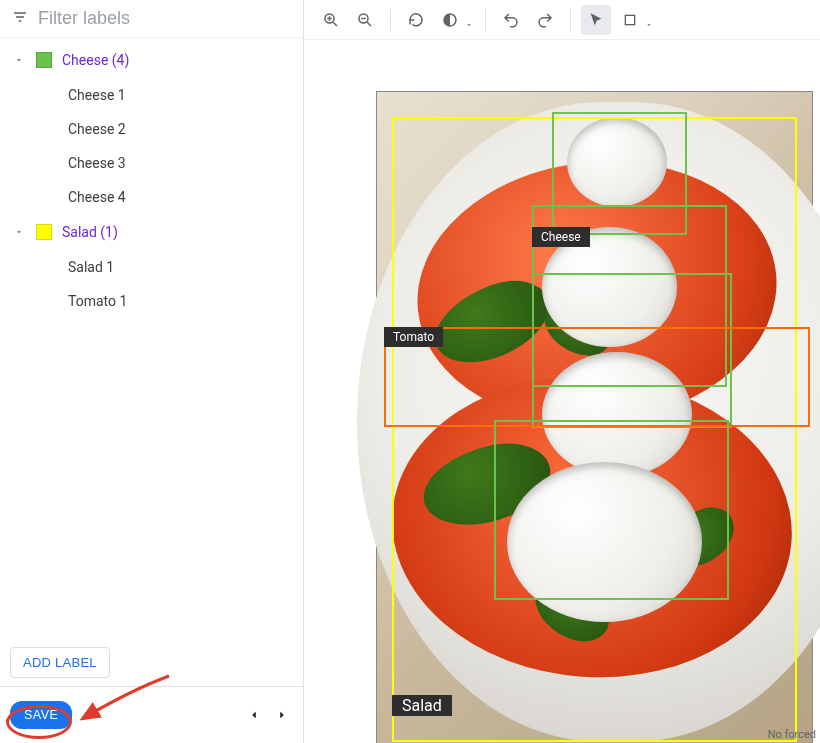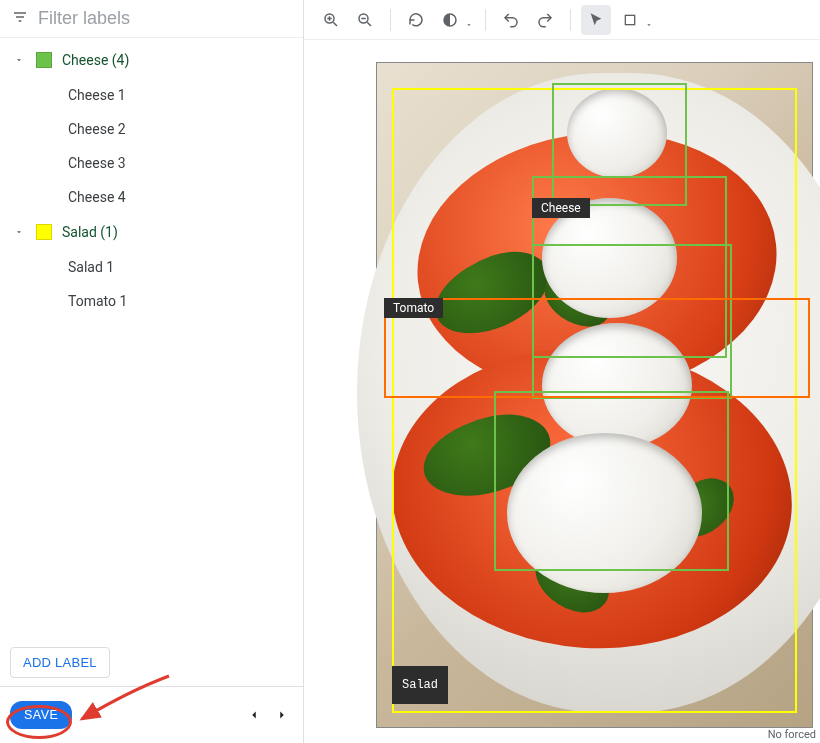--- a/index.html
+++ b/index.html
@@ -12,29 +12,29 @@
   .tab.active::after { content:""; position:absolute; left:0; right:0; bottom:-1px; height:3px; background:#1a73e8; }
   .filter-row { display:flex; align-items:center; height:38px; padding:0 10px; border-bottom:1px solid #eee; }
   .filter-row .icon { width:20px; text-align:center; color:#5f6368; }
   .filter-row input { border:none; outline:none; font-size:18px; margin-left:8px; flex:1; color:#202124; }
   .filter-row input::placeholder { color:#9aa0a6; }
   .list { flex:1; overflow-y:auto; padding-top:4px; }
   .group-header { display:flex; align-items:center; height:36px; padding-left:14px; cursor:pointer; }
   .caret { width:12px; display:inline-block; color:#5f6368; }
   .caret svg{display:block}
   .swatch { width:16px; height:16px; margin:0 10px 0 10px; border:1px solid rgba(0,0,0,.15); }
-  .group-name { font-size:14px; color:#14532d; }
+  .group-name { font-size:14px; color:#6d28d9; }
   .sub-item { height:34px; display:flex; align-items:center; padding-left:68px; font-size:14px; color:#3c4043; cursor:pointer; }
   .sidebar-bottom { padding:8px 10px; }
   .add-label-btn { border:1px solid #dadce0; background:#fff; color:#1a73e8; font-size:13px; font-weight:500; padding:7px 12px; border-radius:4px; cursor:pointer; letter-spacing:.25px; }
   .save-row { height:57px; border-top:1px solid #e0e0e0; display:flex; align-items:center; padding:0 10px; justify-content:space-between; }
   .save-btn { background:#1a73e8; color:#fff; border:none; font-size:12.5px; font-weight:500; padding:7px 14px; border-radius:12px; cursor:pointer; letter-spacing:.5px; }
   .pager { display:flex; gap:6px; }
   .pager .pbtn { width:22px; height:22px; display:flex; align-items:center; justify-content:center; cursor:pointer; color:#202124; }
-  .main { flex:1; display:flex; flex-direction:column; position:relative; }
+  .main { flex:1; display:flex; flex-direction:column; position:relative;gap:29px; }
   .toolbar { height:40px; display:flex; align-items:center; padding:0 12px; gap:4px; border-bottom:1px solid #eee; }
   .tbtn { width:30px; height:30px; display:flex; align-items:center; justify-content:center; color:#5f6368; cursor:pointer; border-radius:4px; position:relative; }
   .tbtn.active{ background:#e8eaed; }
   .vsep { width:1px; height:22px; background:#e0e0e0; margin:0 6px; }
   .drop-caret { position:absolute; right:-8px; top:9px; }
   .canvas { flex:1; position:relative; background:#fff; overflow:hidden; }
   .image-area { position:absolute; left:72px; top:22px; width:437px; height:666px; background:linear-gradient(135deg,#e8e0d0 0%,#dcd0bd 30%,#c9b89c 55%,#b5a384 100%); border:1px solid #888; display:block; }
   .plate { position:absolute; left:-20px; top:10px; width:520px; height:640px; border-radius:260px/340px; background:radial-gradient(circle at 50% 40%, #f7f7f4 0%, #efede8 50%, #d4d2cb 90%); }
   .tom1 { position:absolute; left:40px; top:70px; width:360px; height:260px; border-radius:50%; background:radial-gradient(circle at 40% 35%, #ff7a4a, #d83e16 70%, #9d2706 100%); transform:rotate(-6deg); }
   .tom2 { position:absolute; left:15px; top:285px; width:400px; height:300px; border-radius:50%; background:radial-gradient(circle at 45% 40%, #ff6f40, #cf3711 70%, #8c2003 100%); transform:rotate(4deg); }
@@ -192,21 +192,21 @@
       <div class="bbox" style="left: 15px; top: 25px; width: 405px; height: 625px; border-color: rgb(255, 255, 0);"></div>
           <div class="bbox" style="left: 175px; top: 20px; width: 135px; height: 123px; border-color: rgb(108, 194, 74);"></div>
           <div class="bbox" style="left: 155px; top: 113px; width: 195px; height: 182px; border-color: rgb(108, 194, 74);">
             <div class="tag" style="top: 20px; left: -2px;">Cheese</div>
           </div>
           <div class="bbox" style="left: 155px; top: 181px; width: 200px; height: 155px; border-color: rgb(108, 194, 74);"></div>
           <div class="bbox" style="left: 7px; top: 235px; width: 426px; height: 100px; border-color: rgb(255, 109, 0);">
             <div class="tag" style="left: -2px; top: -2px;">Tomato</div>
           </div>
           <div class="bbox" style="left: 117px; top: 328px; width: 235px; height: 180px; border-color: rgb(108, 194, 74);"></div>
-          <div style="position: absolute; left: 15px; top: 603px; background: rgb(45, 45, 45); color: rgb(255, 255, 255); font-size: 12px; padding: 12px 10px; font-family: Liberation Mono, monospace;">Salad</div>
+          <div style="position: absolute; left: 15px; top: 603px; background: rgb(45, 45, 45); color: rgb(255, 255, 255); font-size: 16px; padding: 1px 10px;">Salad</div>
         </div>
       <div class="status-text">No forced</div>
     </div>
   </div>
 </div>
 
 <div class="hl-ellipse"></div>
 <svg class="hl-arrow" width="100" height="60">
   <defs>
       <marker id="ah" markerWidth="8" markerHeight="8" refX="6" refY="3" orient="auto">

